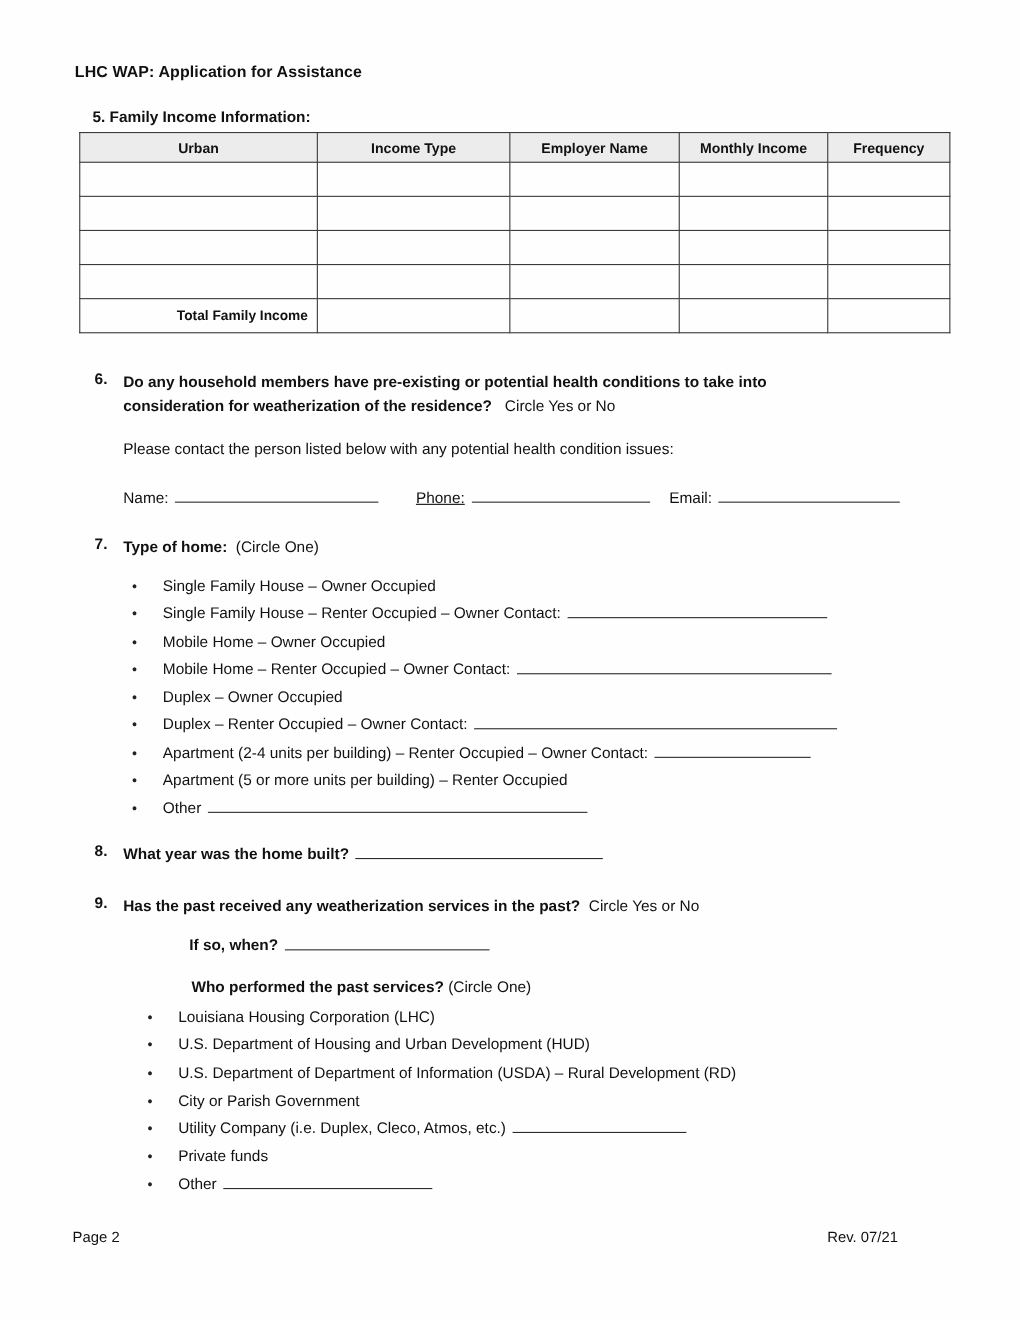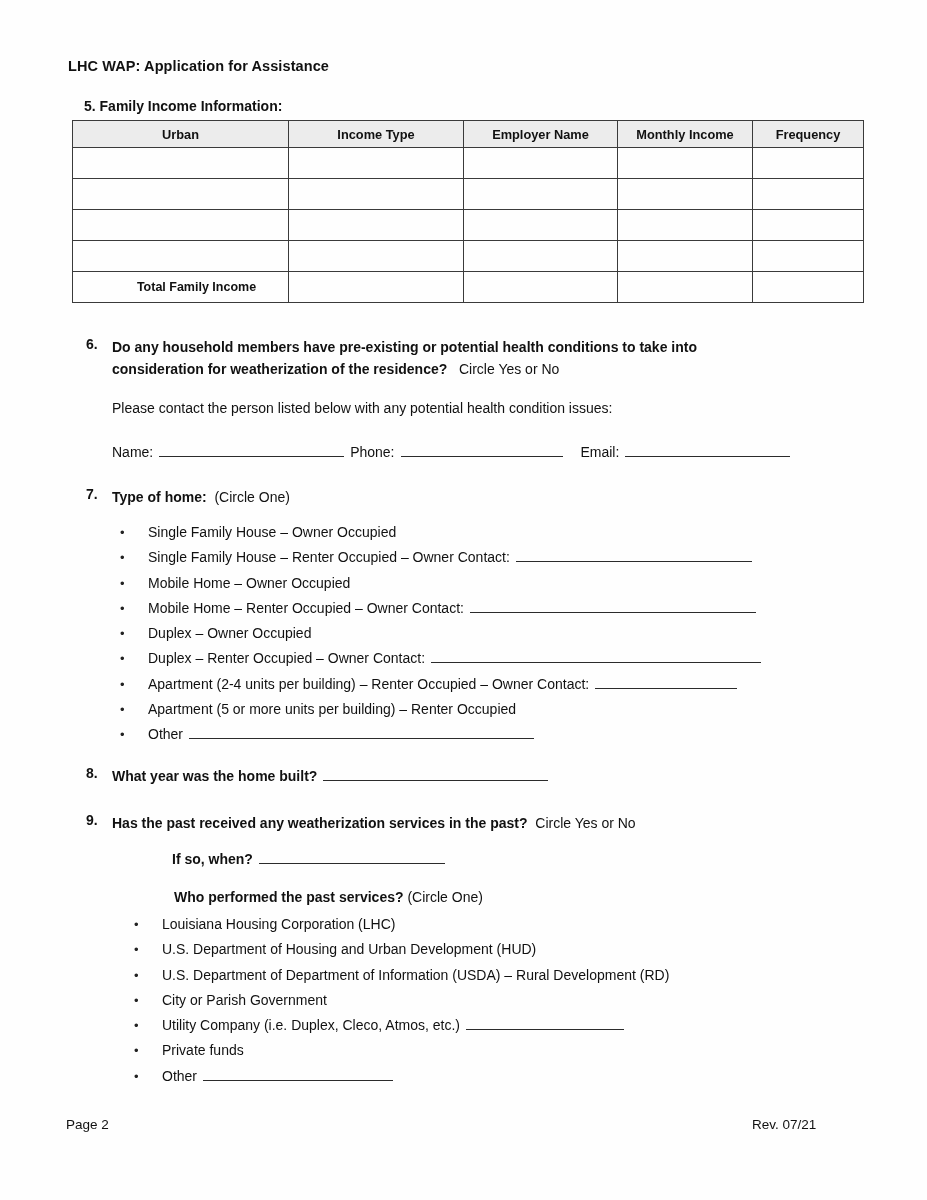--- a/index.html
+++ b/index.html
@@ -60,21 +60,21 @@
   .income-table th {
     background: #ececec;
     font-weight: bold;
     text-align: center;
     height: 26px;
     font-size: 12.8px;
   }
   .income-table td.total-label {
     font-weight: bold;
     font-size: 12.5px;
-    text-align: center;
+    text-align: right;
     padding-left: 40px;
   }
   .col-name    { width: 216px; }
   .col-type    { width: 175px; }
   .col-emp     { width: 154px; }
   .col-income  { width: 135px; }
   .col-freq    { width: 111px; }
   .q-num {
     position: absolute;
     font-weight: bold;
@@ -217,21 +217,21 @@
   <div class="q-num" style="left:86px; top:336px;">6.</div>
   <div class="q-body" style="left:112px; top:336px; width:740px;">
     <span>Do any household members have pre-existing or potential health conditions to take into</span><br>
     <span>consideration for weatherization of the residence?</span><span class="reg">&nbsp;&nbsp; </span><span class="reg">Circle  Yes or No</span>
   </div>
 
   <div class="plain" style="left:112px; top:400px;">Please contact the person listed below with any potential health condition issues:</div>
 
   <div class="plain" style="left:112px; top:443px;">
     <span>Name:</span><span class="rule" style="width:185px;"></span>
-    <span style="margin-left:2px;">Phone:</span><span class="rule" style="width:162px;"></span>
+    <span style="margin-left:30px;text-decoration:underline;">Phone:</span><span class="rule" style="width:162px;"></span>
     <span style="margin-left:14px;">Email:</span><span class="rule" style="width:165px;"></span>
   </div>
 
   <div class="q-num" style="left:86px; top:486px;">7.</div>
   <div class="q-body" style="left:112px; top:486px;">
     <span>Type of home:</span><span class="reg">&nbsp; </span><span class="reg">(Circle One)</span>
   </div>
 
   <ul class="bullets" style="left:112px; top:520px; width:740px;">
     <li><span>Single Family House – Owner Occupied</span></li>

